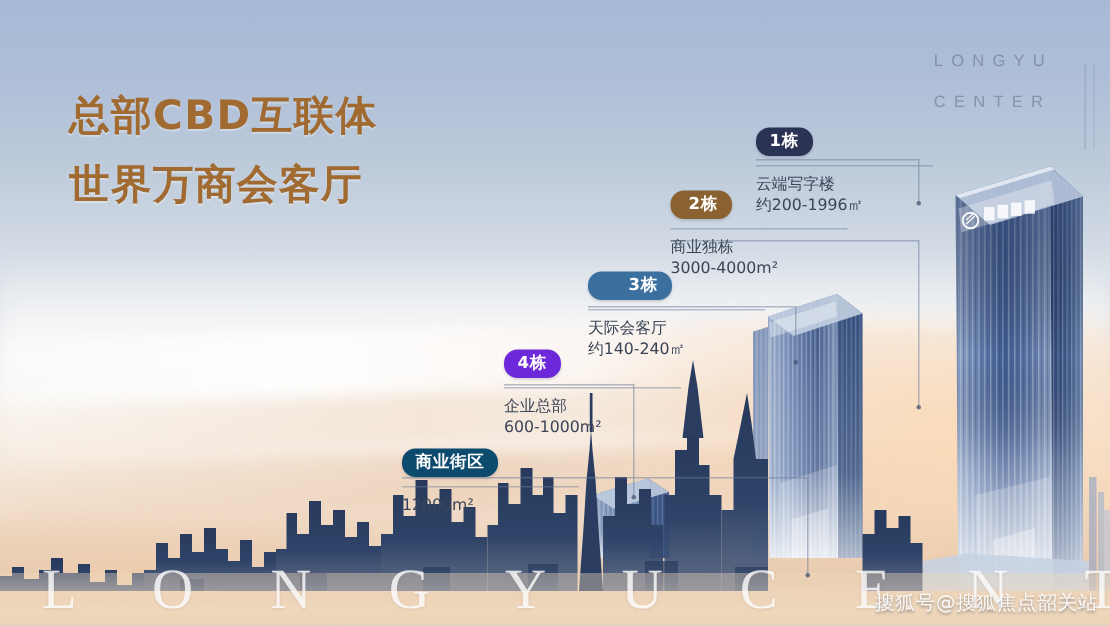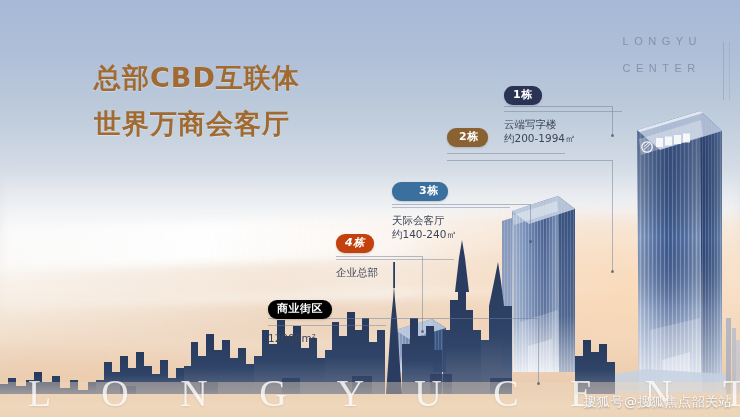--- a/index.html
+++ b/index.html
@@ -351,21 +351,21 @@
 
   <div class="ghost-wordmark">L O N G Y U   C E N T E R</div>
 
   <div class="logo">
     <div>LONGYU</div>
     <div>CENTER</div>
     <div class="bar"></div>
     <div class="bar2"></div>
   </div>
 
-  <div class="headline" style="color: rgb(160, 106, 48); margin-left: 48px;">
+  <div class="headline" style="color: rgb(160, 106, 48);">
     <div>总部CBD互联体</div>
     <div>世界万商会客厅</div>
   </div>
 
   <div class="conn-h" style="left:504px; top:106px; width:108px;"></div>
   <div class="conn-v" style="left:612px; top:106px; height:30px;"></div>
   <div class="conn-dot" style="left:611px; top:134px;"></div>
 
   <div class="conn-h" style="left:447px; top:160px; width:165px;"></div>
   <div class="conn-v" style="left:612px; top:160px; height:112px;"></div>
@@ -381,48 +381,53 @@
 
   <div class="conn-h" style="left:268px; top:318px; width:270px;"></div>
   <div class="conn-v" style="left:538px; top:318px; height:66px;"></div>
   <div class="conn-dot" style="left:537px; top:382px;"></div>
 
   <div class="callout" style="left:504px; top:72px; width:118px;margin-top:12px;">
     <span class="badge" style="background: rgb(43, 51, 85);">1栋</span>
     <div class="rule"></div>
     <div class="ctext">
       <div>云端写字楼</div>
-      <div class="sub">约200-1994㎡</div>
+      <div class="sub">约200-1996㎡</div>
     </div>
   </div>
 
   <div class="callout" style="left:447px; top:126px; width:118px;">
     <span class="badge" style="background: rgb(138, 97, 49); padding-left: 12px;">2栋</span>
     <div class="rule"></div>
+    <div class="ctext">
+      <div>商业独栋</div>
+      <div class="sub">3000-4000m²</div>
+    </div>
   </div>
 
   <div class="callout" style="left:392px; top:180px; width:118px;">
     <span class="badge" style="background: rgb(58, 111, 158); padding-left: 27px;">3栋</span>
     <div class="rule"></div>
     <div class="ctext">
       <div>天际会客厅</div>
       <div class="sub">约140-240㎡</div>
     </div>
   </div>
 
   <div class="callout" style="left:336px; top:232px; width:118px;">
-    <span class="badge" style="background: #c2410c; font-style: italic;">4栋</span>
+    <span class="badge" style="background: #6d28d9;">4栋</span>
     <div class="rule"></div>
     <div class="ctext">
       <div>企业总部</div>
+      <div class="sub">600-1000m²</div>
     </div>
   </div>
 
   <div class="callout" style="left:268px; top:298px; width:118px;">
-    <span class="badge" style="background: #000000;">商业街区</span>
+    <span class="badge" style="background: #0c4a6e;">商业街区</span>
     <div class="rule"></div>
     <div class="ctext">
       <div class="sub">12000m²</div>
     </div>
   </div>
 
   <div class="watermark">搜狐号@搜狐焦点韶关站</div>
 
 </div>
 

